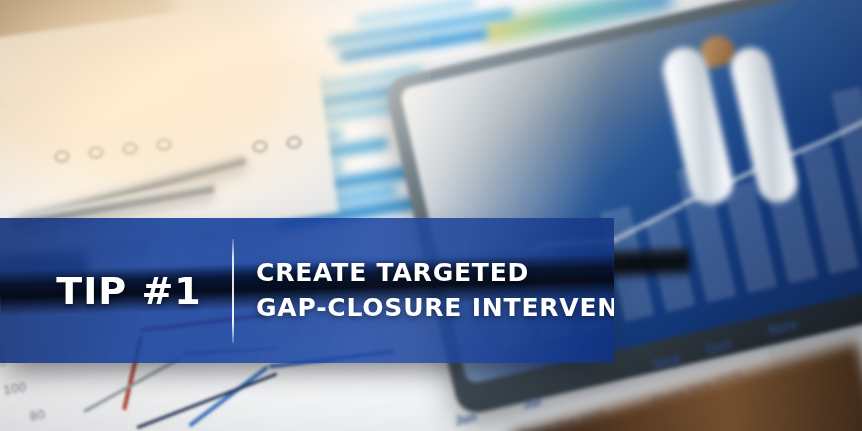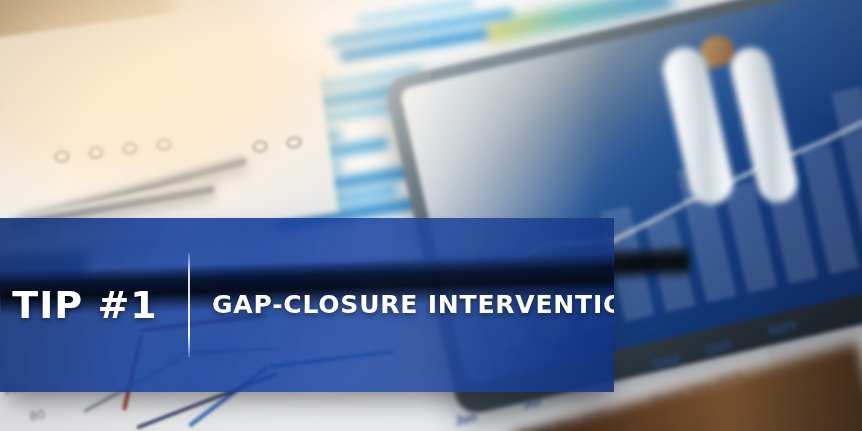--- a/index.html
+++ b/index.html
@@ -213,28 +213,29 @@
   .ph-vignette{
     position:absolute; inset:0;
     background:radial-gradient(ellipse at 48% 46%, rgba(0,0,0,0) 55%, rgba(30,30,40,.16) 100%);
     pointer-events:none;
   }
 
   
   .banner{
     position:absolute;
     left:0; top:218px;
-    width:614px; height:174px;
+    width:614px; height:145px;
     background:linear-gradient(100deg,
       rgba(13,44,116,.93) 0%,
       rgba(20,62,154,.90) 26%,
       rgba(21,64,158,.88) 58%,
       rgba(16,50,128,.90) 100%);
     box-shadow:0 14px 26px -6px rgba(25,28,35,.55);
     overflow:hidden;
+    padding-left:44px;
   }
   
   .banner-sheen{
     position:absolute; inset:0;
     background:linear-gradient(115deg,
       rgba(255,255,255,.05) 0%, rgba(255,255,255,.0) 40%,
       rgba(255,255,255,.06) 70%, rgba(255,255,255,0) 100%);
     pointer-events:none;
   }
   .banner-dark{
@@ -403,18 +404,19 @@
     <div class="banner-dark"></div>
 
     <div class="banner-inner">
       <div class="tip-label">
         <span>TIP #1</span>
       </div>
 
       <div class="divider"></div>
 
       <div class="headline">
+        <div class="ln">CREATE TARGETED</div>
         <div class="ln">GAP-CLOSURE INTERVENTIONS</div>
       </div>
     </div>
   </div>
 
 </div>
 
 </body></html>

